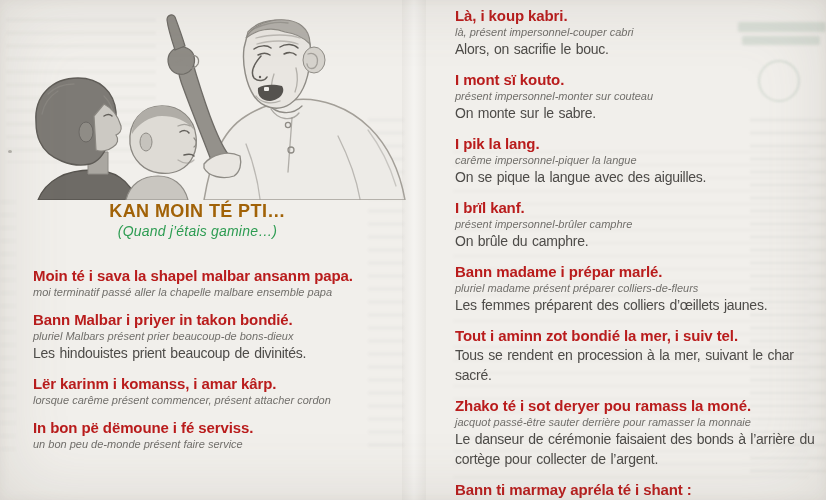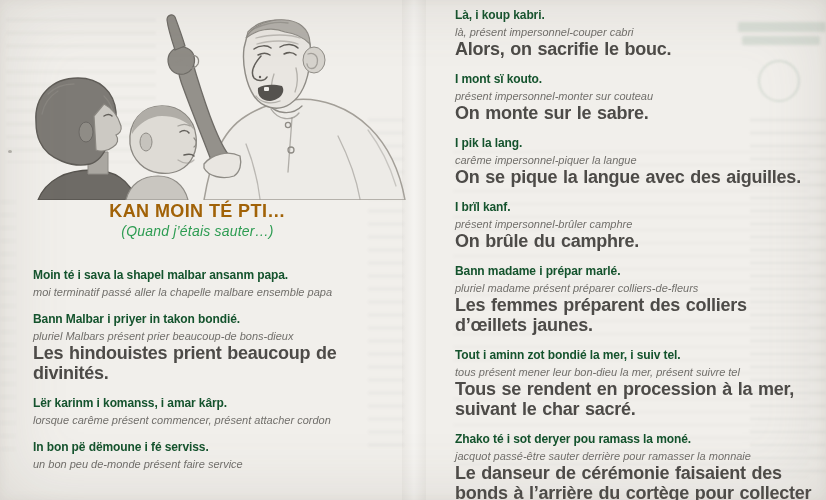--- a/index.html
+++ b/index.html
@@ -51,29 +51,29 @@
   .heading .subtitle{
     font-size:14px;font-style:italic;color:#2d9c52;margin-top:1px;letter-spacing:.2px;
   }
 
   
   .entries{position:absolute;}
   .entries-left{left:33px;top:266px;width:372px;}
   .entries-right{left:42px;top:6px;width:364px;}
   .entry{margin:0 0 11px 0;}
   .creole{
-    font-size:12px;font-weight:700;color:#14532d;line-height:19px;
+    font-size:15px;font-weight:700;color:#b91c1c;line-height:19px;
     white-space:nowrap;letter-spacing:-.1px;
   }
   .gloss{
     font-size:11px;font-style:italic;color:#716f6b;line-height:14px;
     white-space:nowrap;letter-spacing:0;
   }
   .french{
-    font-size:18px;color:#4d4b48;line-height:20px;letter-spacing:-.25px;word-spacing:1px;font-weight:bold;
+    font-size:14px;color:#4d4b48;line-height:20px;letter-spacing:-.25px;word-spacing:1px;
   }
   .entries-left .french{max-width:312px;}
   .entries-right .french{max-width:360px;}
 
   svg .sk{fill:none;stroke:#8f8c86;stroke-width:1.3;stroke-linecap:round;}
   svg .skd{fill:none;stroke:#625f5a;stroke-width:1.5;stroke-linecap:round;}
 </style>
 </head>
 <body>
 
@@ -148,21 +148,21 @@
         <path class="sk" d="M170,122 C174,120 179,120 182,122" opacity=".7"></path>
         <path class="sk" d="M186,134 C189,137 189,141 186,143"></path>
         <path class="skd" d="M176,151 C180,150 184,150 186,152"></path>
         <path class="sk" d="M170,156 C176,160 182,160 186,156" opacity=".55"></path>
         <ellipse cx="138" cy="138" rx="6" ry="9" fill="#c6c3bd" stroke="#8f8c86"></ellipse>
       </svg>
     </div>
 
     <div class="heading">
       <div class="title">KAN MOIN TÉ PTI…</div>
-      <div class="subtitle">(Quand j’étais sauter…)</div>
+      <div class="subtitle">(Quand j’étais gamine…)</div>
     </div>
 
     <div class="entries entries-left">
       <div class="entry">
         <div class="creole">Moin té i sava la shapel malbar ansanm papa.</div>
         <div class="gloss">moi terminatif passé aller la chapelle malbare ensemble papa</div>
       </div>
       <div class="entry">
         <div class="creole">Bann Malbar i priyer in takon bondié.</div>
         <div class="gloss">pluriel Malbars présent prier beaucoup-de bons-dieux</div>
@@ -209,21 +209,20 @@
         <div class="gloss">présent impersonnel-brûler camphre</div>
         <div class="french">On brûle du camphre.</div>
       </div>
       <div class="entry">
         <div class="creole">Bann madame i prépar marlé.</div>
         <div class="gloss">pluriel madame présent préparer colliers-de-fleurs</div>
         <div class="french">Les femmes préparent des colliers d’œillets jaunes.</div>
       </div>
       <div class="entry">
         <div class="creole">Tout i aminn zot bondié la mer, i suiv tel.</div>
-        <div class="gloss">tous présent mener leur bon-dieu la mer, présent suivre tel</div>
         <div class="french">Tous se rendent en procession à la mer, suivant le char sacré.</div>
       </div>
       <div class="entry">
         <div class="creole">Zhako té i sot deryer pou ramass la moné.</div>
         <div class="gloss">jacquot passé-être sauter derrière pour ramasser la monnaie</div>
         <div class="french">Le danseur de cérémonie faisaient des bonds à l’arrière du cortège pour collecter de l’argent.</div>
       </div>
       <div class="entry">
         <div class="creole">Bann ti marmay apréla té i shant :</div>
 

